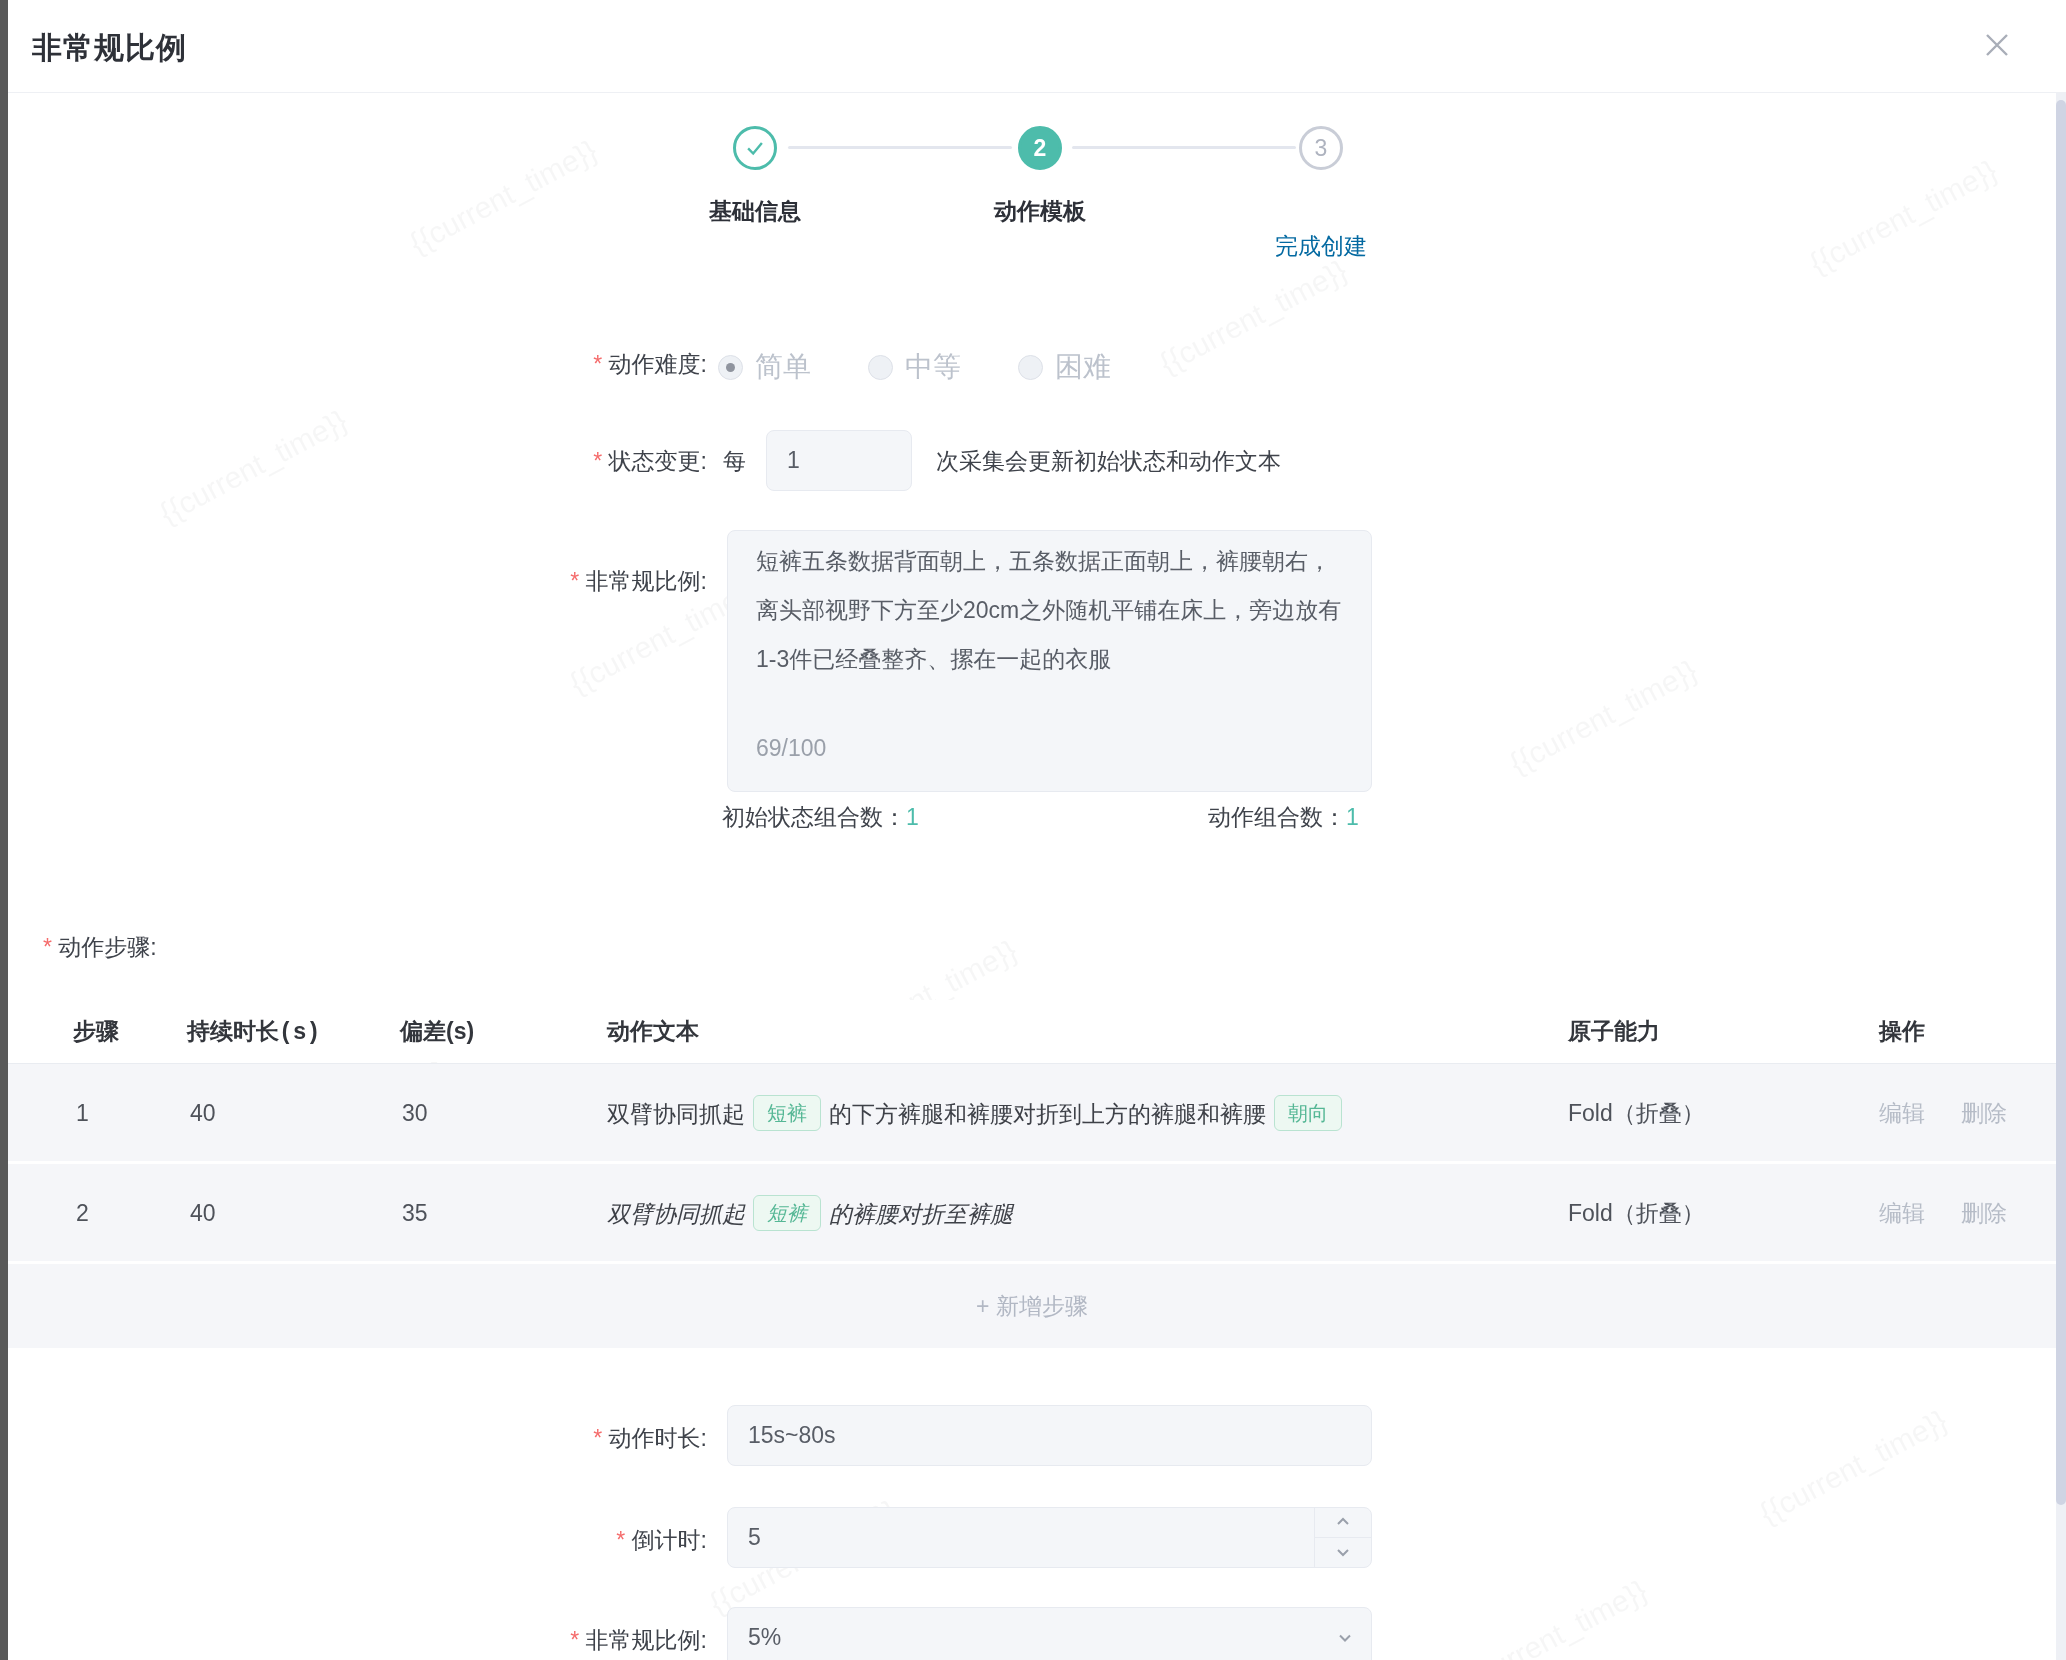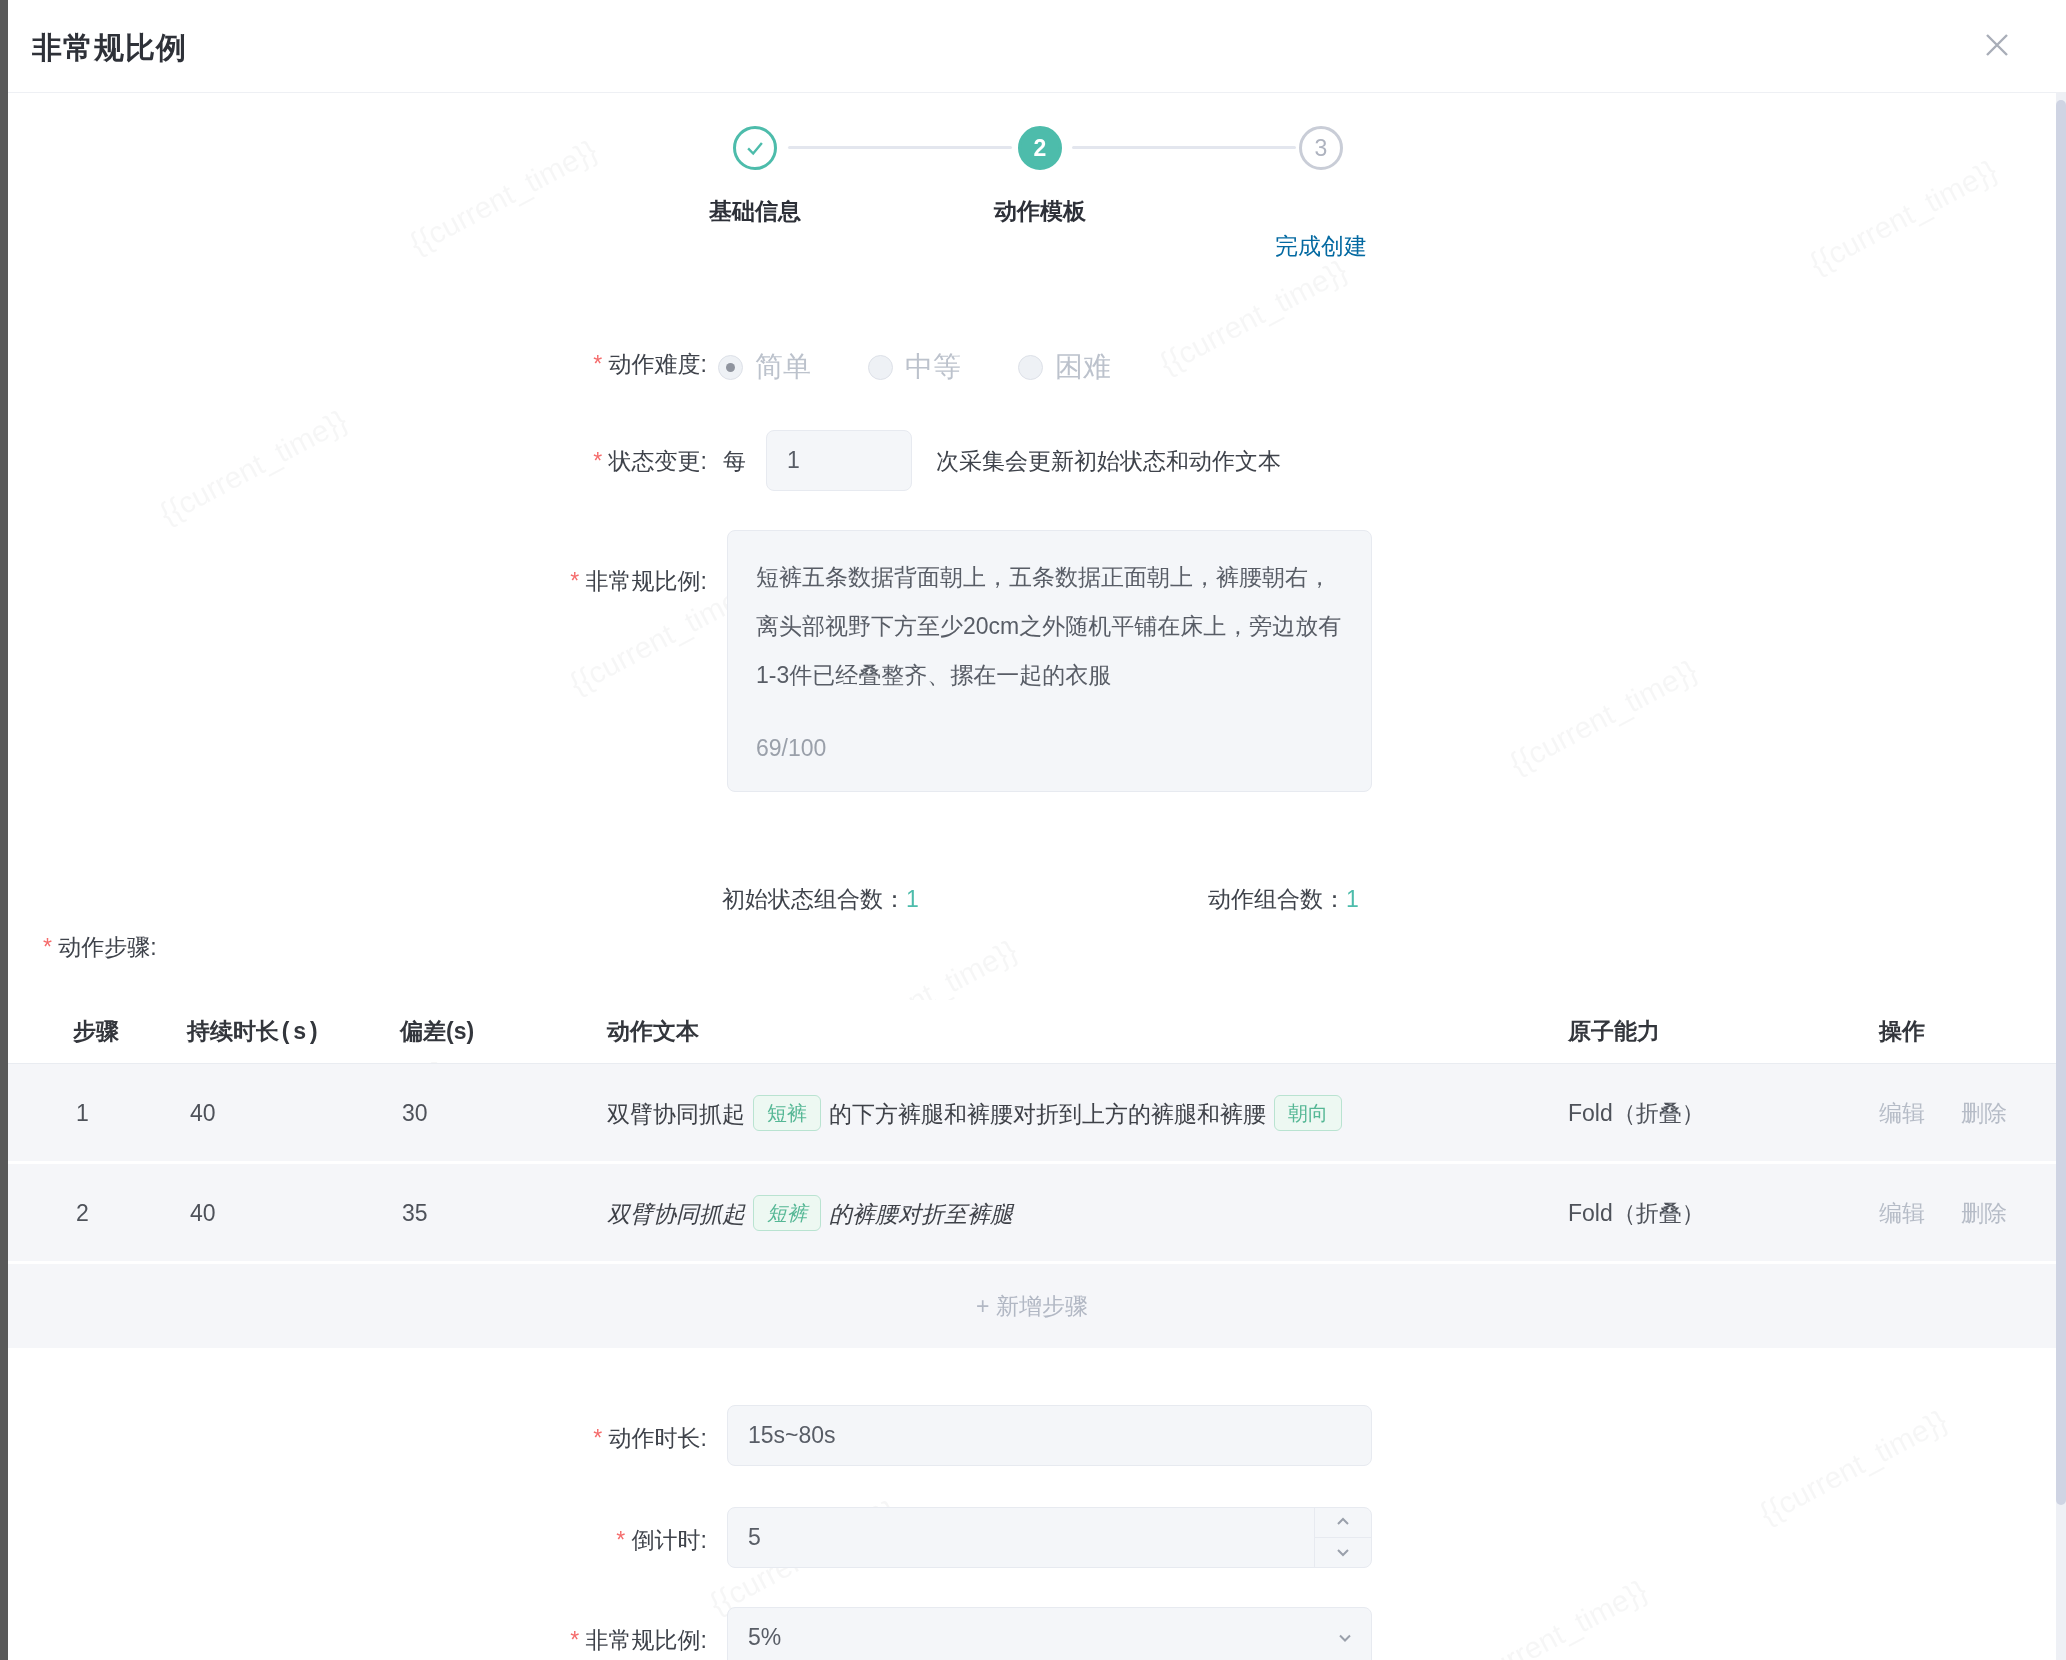--- a/index.html
+++ b/index.html
@@ -42,24 +42,24 @@
   .radio-item { position:absolute; top:348px; display:flex; align-items:center; }
   .radio-circle { width:25px; height:25px; border-radius:50%; background:#eef1f5; border:1px solid #dde1e8;
                   position:relative; }
   .radio-circle.checked::after { content:""; position:absolute; left:7px; top:7px; width:9px; height:9px;
                   border-radius:50%; background:#8f949e; }
   .radio-label { margin-left:12px; font-size:28px; color:#bcc2cc; }
 
   
   .scene-textarea { position:absolute; left:727px; top:530px; width:645px; height:262px;
                     background:#f4f6f9; border:1px solid #e7eaf0; border-radius:8px;
-                    padding:22px 28px; font-size:23px; line-height:49px; color:#585d66; }
+                    padding:6px 28px; font-size:23px; line-height:49px; color:#585d66; }
   .char-counter { position:absolute; left:28px; bottom:18px; font-size:23px; color:#9aa0aa; }
 
-  .combo-text { position:absolute; top:884px; font-size:23px; color:#3f434b; }
+  .combo-text { position:absolute; top:802px; font-size:23px; color:#3f434b; }
   .combo-val { color:#4dbcab; }
 
   
   .steps-section-label { position:absolute; left:43px; top:932px; font-size:23px; color:#3f434b; }
   .thead { position:absolute; left:8px; top:1000px; width:2048px; height:62px; background:#fff; }
   .th { position:absolute; top:50%; transform:translateY(-50%); font-size:23px; font-weight:700; color:#33363c; }
   .tbody { position:absolute; left:8px; top:1063px; width:2048px; height:285px; background:#f5f6f9; border-top:1px solid #e9ecf1; }
   .trow { position:absolute; left:0; width:100%; }
   .row-sep { position:absolute; left:0; width:100%; height:3px; background:#ffffff; }
   .td { position:absolute; top:50%; transform:translateY(-50%); font-size:23px; color:#4e525a; white-space:nowrap; }

